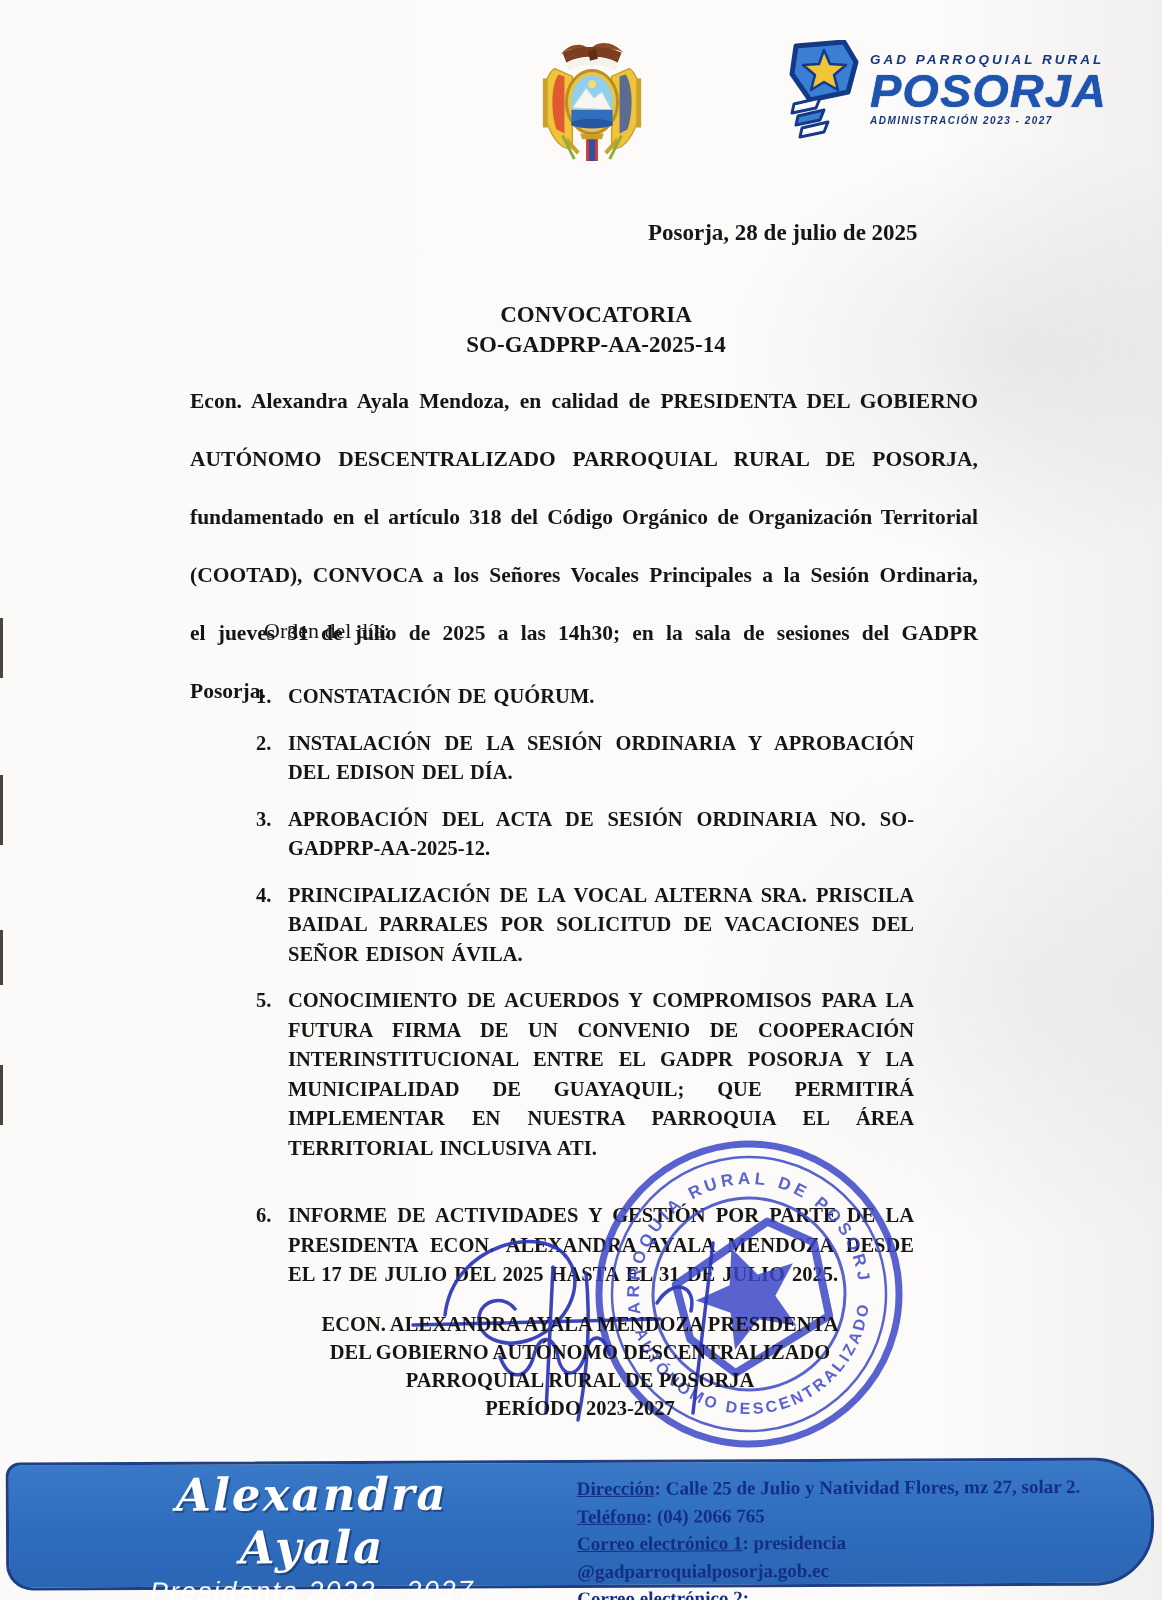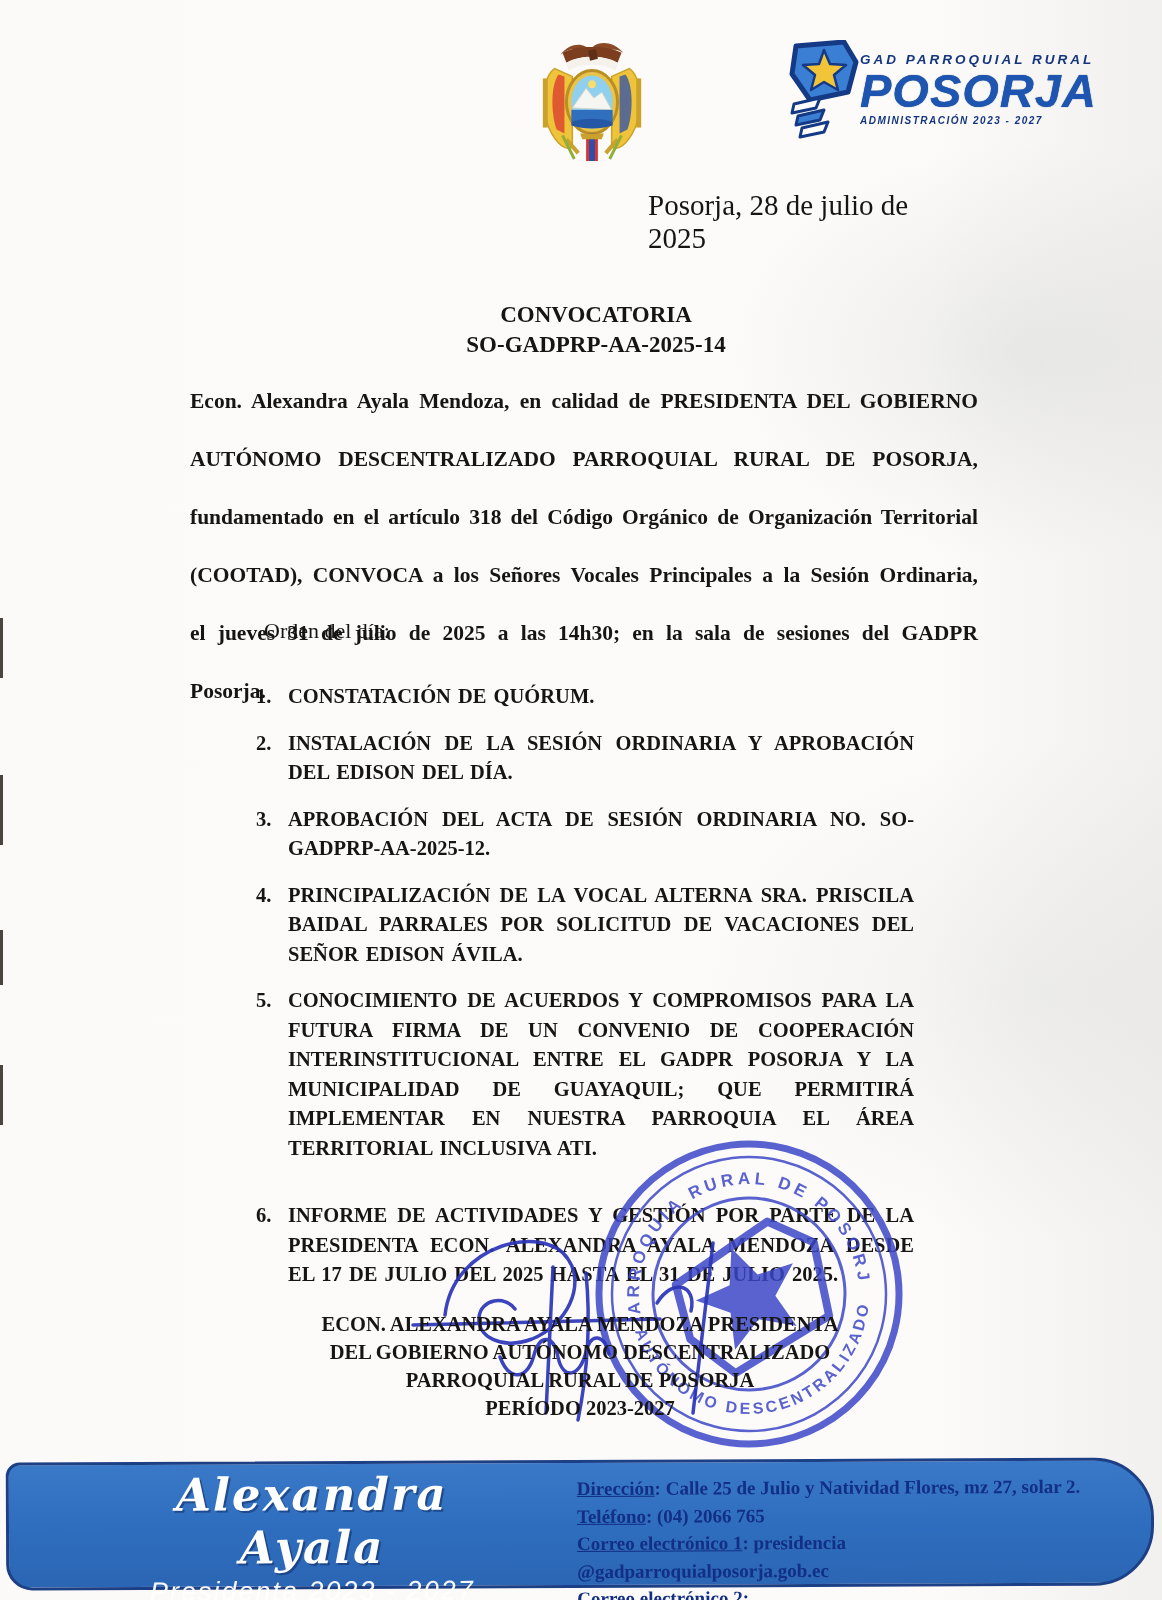--- a/index.html
+++ b/index.html
@@ -10,30 +10,30 @@
       radial-gradient(ellipse 420px 300px at 88% 22%, rgba(190,192,196,.28), rgba(0,0,0,0) 70%),
       radial-gradient(ellipse 500px 360px at 90% 62%, rgba(195,197,200,.22), rgba(0,0,0,0) 70%),
       linear-gradient(90deg, #fbfaf8 0%, #fcfbf9 80%, #f1f0ee 100%),
       #fcfbf9;
     color:#171513; overflow:hidden;
   }
   .scan-edge { position:absolute; left:0; width:3px; background:#4a453f; }
 
   
   .coat { position:absolute; left:533px; top:36px; width:118px; height:132px; }
-  .logo { position:absolute; left:786px; top:40px; display:flex; align-items:flex-start; }
+  .logo { position:absolute; left:786px; top:40px; display:flex; align-items:flex-start; gap:10px; }
   .logo-shield { width:74px; height:100px; }
   .logo-text { display:flex; flex-direction:column; padding-top:12px; font-family:"Liberation Sans", sans-serif; }
   .logo-top { font-size:13.5px; font-weight:bold; letter-spacing:3px; color:#14367f; font-style:italic; }
   .logo-name { font-size:47px; font-weight:bold; color:#1d55b0; letter-spacing:1px; line-height:48px;
                text-shadow:0 0 1px #123a7d; font-style:italic; }
   .logo-bottom { font-size:10px; font-weight:bold; letter-spacing:1.5px; color:#14367f; font-style:italic; }
 
   
-  .date-line { position:absolute; left:648px; top:189px; width:300px; font-size:29px; font-weight:normal; }
+  .date-line { position:absolute; left:648px; top:220px; width:300px; font-size:23px; font-weight:bold; }
   .title-block { position:absolute; left:0; top:300px; width:1192px; text-align:center; font-weight:bold; font-size:23px; line-height:30px; }
   .body-par { position:absolute; left:190px; top:372px; width:788px; font-size:21.5px; font-weight:bold;
               line-height:58px; text-align:justify; word-spacing:3px; }
   .agenda-heading { position:absolute; left:264px; top:618px; font-size:22px; font-weight:normal; }
   .agenda { position:absolute; left:256px; top:682px; width:658px; }
   .agenda-item { display:flex; margin-bottom:17px; font-size:20.5px; font-weight:bold; line-height:29.5px; }
   .agenda-item .num { width:32px; flex:0 0 32px; }
   .agenda-item .txt { flex:1; text-align:justify; word-spacing:2px; }
   .agenda-item.last { margin-top:38px; }
 

